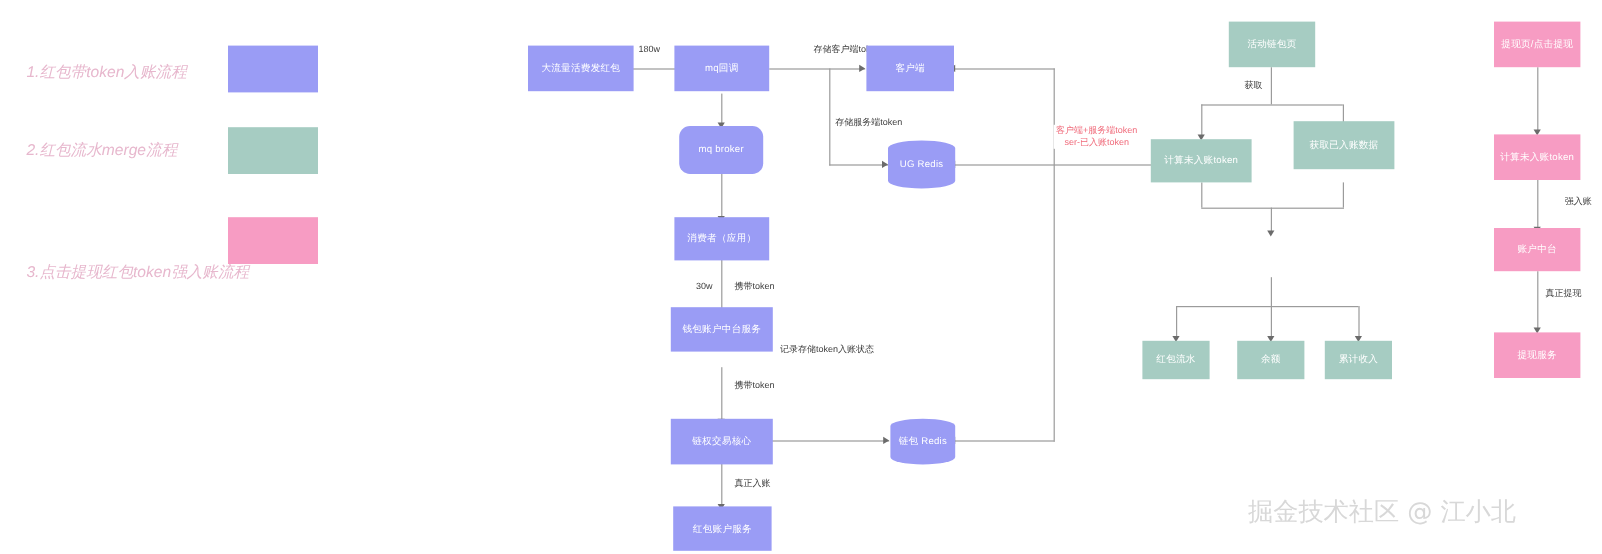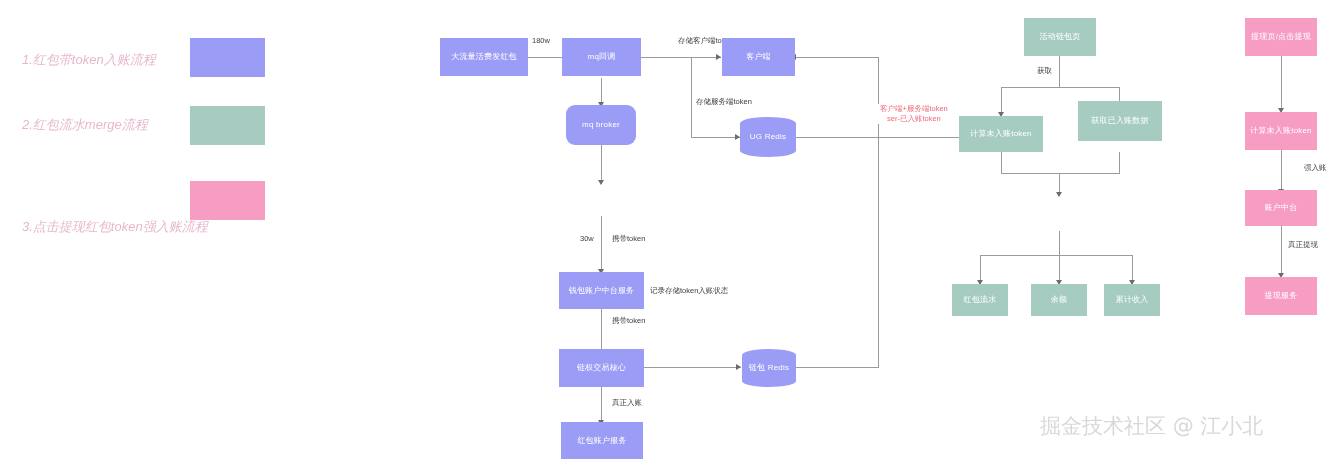--- a/index.html
+++ b/index.html
@@ -141,21 +141,22 @@
   <div class="elabel red" style="left:878px;top:104px;">
     <span>客户端+服务端token</span><br>
     <span>ser-已入账token</span>
   </div>
 
   <div class="node purple" style="left:440px;top:38px;width:88px;height:38px;">大流量活费发红包</div>
   <div class="node purple" style="left:562px;top:38px;width:79px;height:38px;">mq回调</div>
   <div class="node purple" style="left:722px;top:38px;width:73px;height:38px;">客户端</div>
   <div class="node purple rounded" style="left:566px;top:105px;width:70px;height:40px;">mq broker</div>
   <div class="node purple cyl" style="left:740px;top:117px;width:56px;height:40px;">UG Redis</div>
-  <div class="node purple" style="left:559px;top:272px;width:85px;height:37px;">钱包账户中台服务</div>
+  <div class="node purple" style="left:562px;top:181px;width:79px;height:36px;">消费者（应用）</div>
+  <div class="node purple" style="left:559px;top:256px;width:85px;height:37px;">钱包账户中台服务</div>
   <div class="node purple" style="left:559px;top:349px;width:85px;height:38px;">链权交易核心</div>
   <div class="node purple cyl" style="left:742px;top:349px;width:54px;height:38px;">链包 Redis</div>
   <div class="node purple" style="left:561px;top:422px;width:82px;height:37px;">红包账户服务</div>
 
   <div class="ln lnv" style="left:1059px;top:56px;height:31px;"></div>
   <div class="ln lnh" style="left:1001px;top:87px;width:118px;"></div>
   <div class="ln lnv" style="left:1001px;top:87px;height:27px;"></div>
   <div class="ln lnv" style="left:1119px;top:87px;height:27px;"></div>
   <div class="arrow arr-down" style="left:997.5px;top:112px;"></div>
   <div class="arrow arr-down" style="left:1115.5px;top:112px;"></div>

